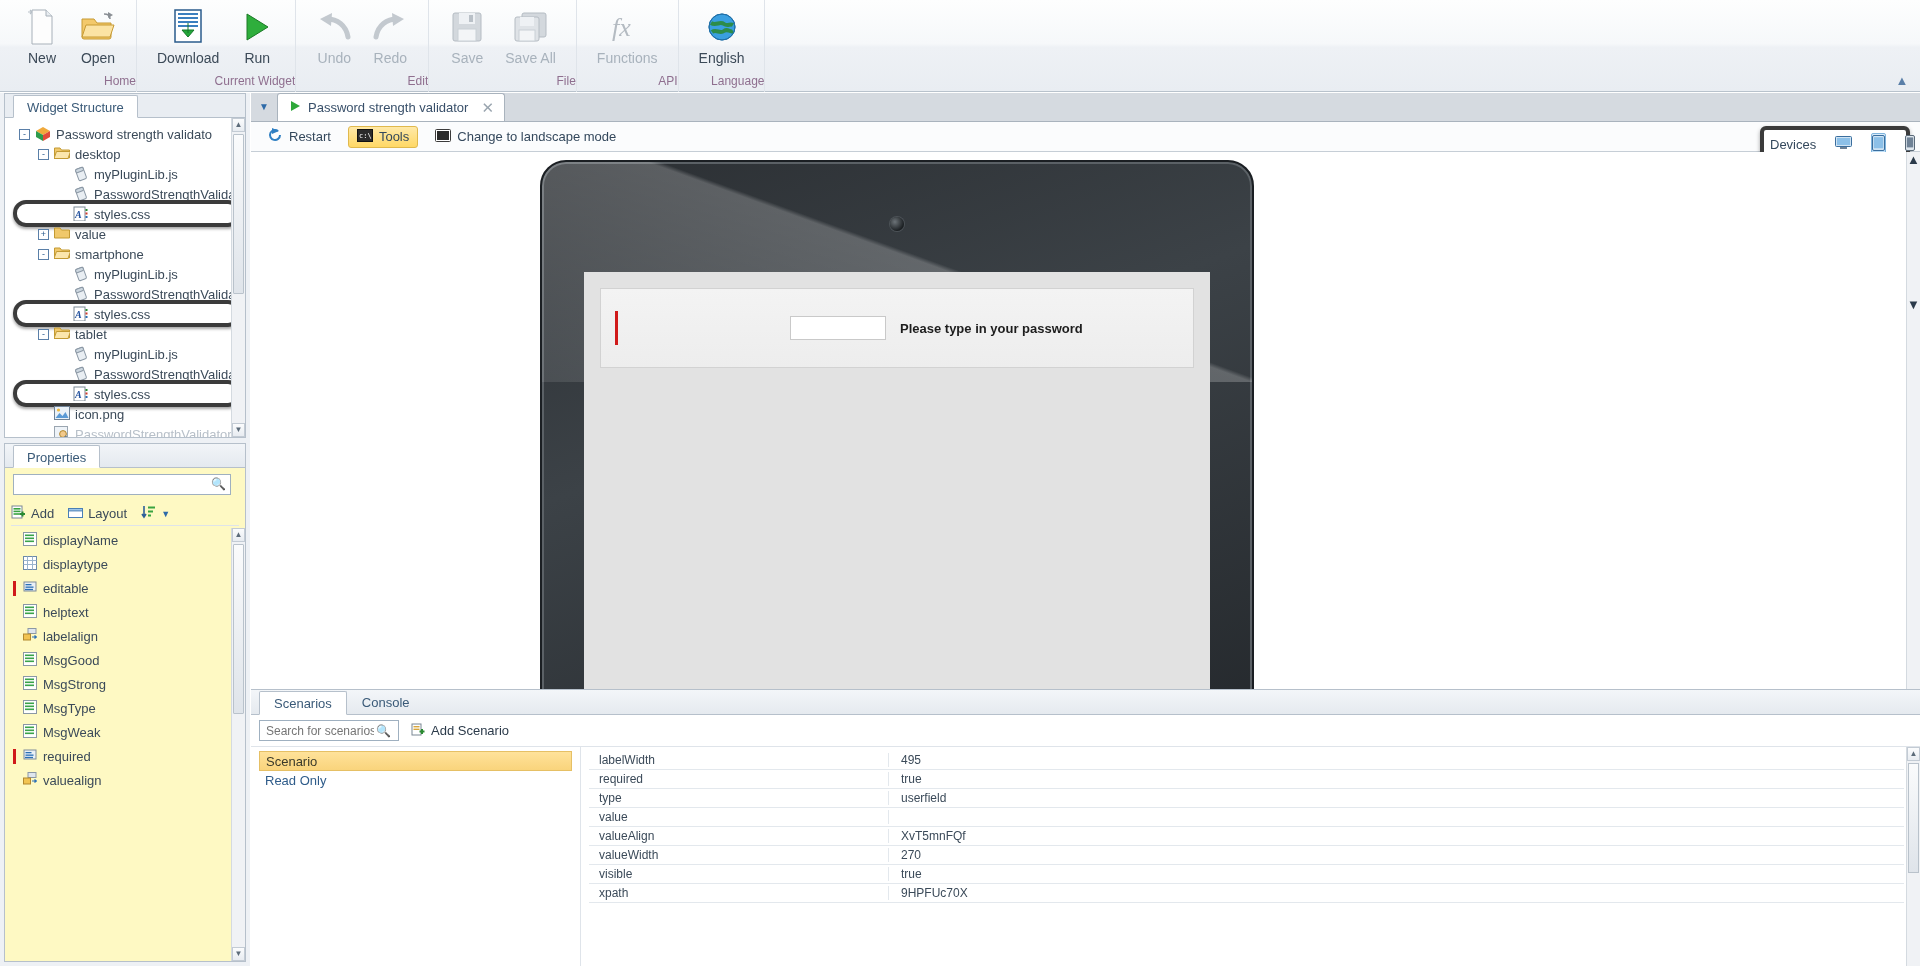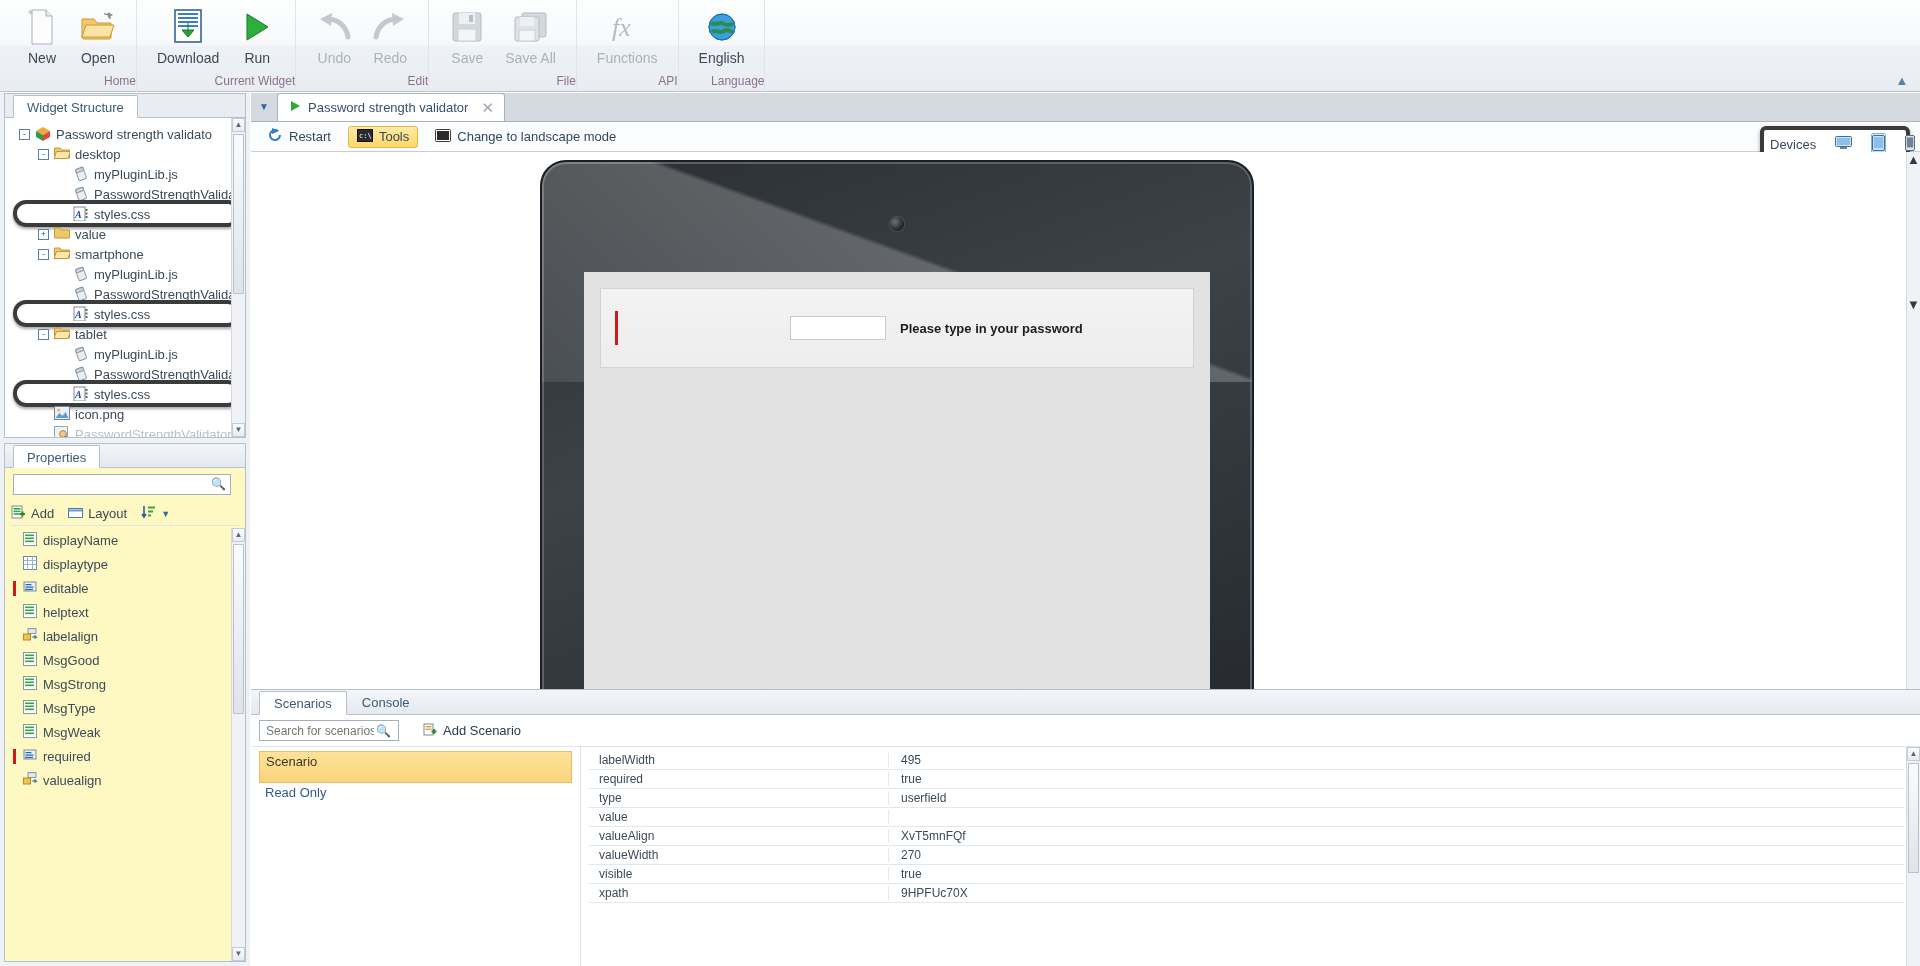--- a/index.html
+++ b/index.html
@@ -136,28 +136,28 @@
   .pwd-caption { margin-left:14px; font-size:13px; font-weight:bold; color:#1d1d1d; }
 
   
   #bottom { position:absolute; left:0; right:0; bottom:0; height:277px; background:#eef1f5; border-top:1px solid #b6c0cb; }
   #bottom .tabstrip2 { height:25px; background:linear-gradient(#f3f6f9,#e5eaef); display:flex; align-items:flex-end; padding-left:8px;
      border-bottom:1px solid #b6c0cb; }
   #bottom .tabstrip2 .tab { height:24px; line-height:24px; padding:0 14px; font-size:13px; color:#3a5a78; cursor:pointer;
      border:1px solid transparent; border-radius:2px 2px 0 0; }
   #bottom .tabstrip2 .tab.active { background:#fff; border-color:#b6c0cb; border-bottom-color:#fff; position:relative; top:1px; }
   #scen-toolbar { position:absolute; left:0; right:0; top:25px; height:32px; background:#fff; border-bottom:1px solid #dfe4ea;
-     display:flex; align-items:center; padding-left:8px; gap:24px; }
+     display:flex; align-items:center; padding-left:8px; gap:12px; }
   .scen-search { position:relative; width:140px; height:21px; border:1px solid #9fb0c0; background:#fff;
      display:flex; align-items:center; padding:0 4px; }
   .scen-search input { border:0; outline:0; width:112px; font-size:12px; color:#6b7a88; font-family:"Liberation Sans",sans-serif; background:transparent; }
   .scen-search .magn { color:#2f6fb0; font-size:12px; }
   #scen-body { position:absolute; left:0; right:0; top:57px; bottom:0; background:#fff; display:flex; }
   #scen-list { width:330px; border-right:1px solid #dfe4ea; padding-top:4px; }
-  .scen-item { height:32px; line-height:20px; padding:0 0 0 14px; font-size:13px; color:#2f5c8a; cursor:pointer; }
+  .scen-item { height:20px; line-height:20px; padding:0 0 0 14px; font-size:13px; color:#2f5c8a; cursor:pointer; }
   .scen-item.selected { background:linear-gradient(#ffe29a,#f9d47c); border:1px solid #e6c065; color:#3a3a2a; margin:0 8px; padding-left:6px; }
   #scen-table { flex:1; padding:4px 16px 0 8px; overflow:hidden; position:relative; }
   .ptr { display:flex; height:19px; align-items:center; border-bottom:1px solid #e3e8ed; font-size:12px; color:#3b4a59; }
   .ptr .k { width:300px; padding-left:10px; border-right:1px solid #e3e8ed; }
   .ptr .v { flex:1; padding-left:12px; color:#3b4a59; }
   .scen-scroll { position:absolute; right:0; top:0; width:14px; bottom:0; background:#f0f2f5; border-left:1px solid #d4dae0; }
 
   
   .ic { display:inline-block; position:relative; }
 </style>

